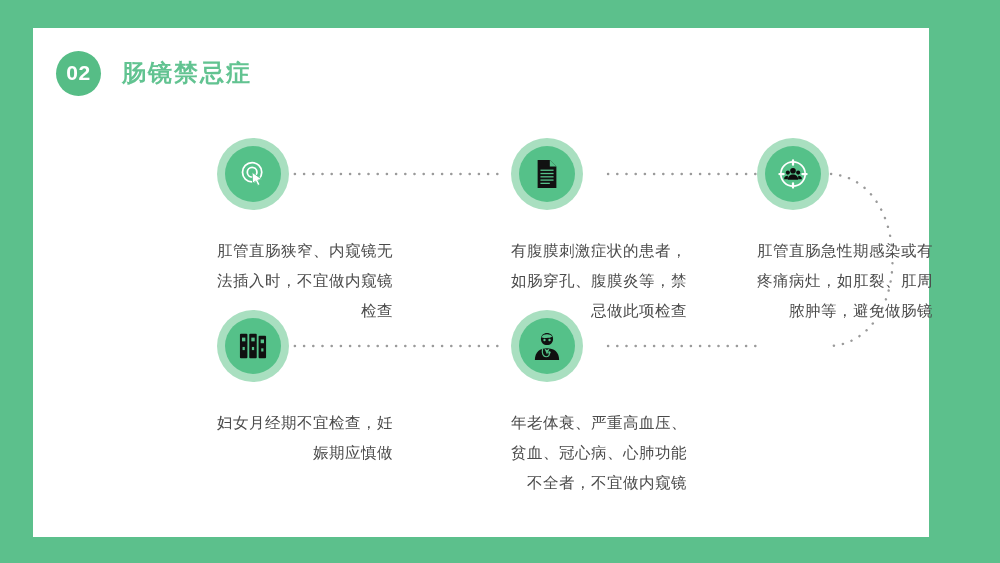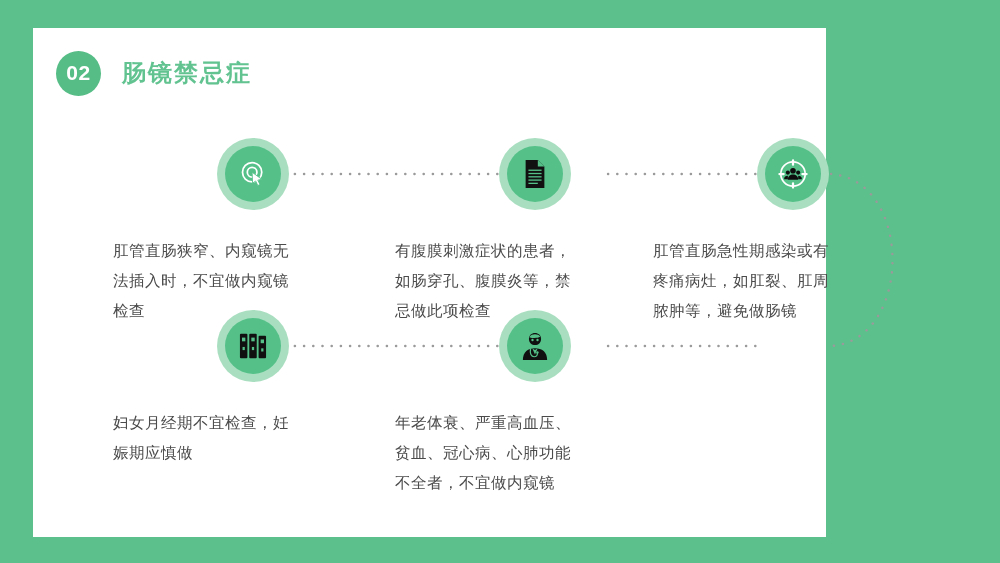--- a/index.html
+++ b/index.html
@@ -20,21 +20,21 @@
     width: 1000px;
     height: 563px;
     background: #5cc08c;
   }
 
   
   #panel {
     position: absolute;
     left: 33px;
     top: 28px;
-    width: 793px;
+    width: 896px;
     height: 509px;
     background: #ffffff;
     text-decoration: underline;
   }
 
   
   #header {
     position: absolute;
     left: 23px;
     top: 21px;
@@ -75,21 +75,21 @@
     top: 0;
     width: 935px;
     height: 509px;
     pointer-events: none;
   }
 
   
   .node {
     position: absolute;
     width: 280px;
-    text-align: left;
+    text-align: right;
   }
 
   .bubble-wrap {
     position: relative;
     width: 72px;
     height: 72px;
     margin: 0 auto;
   }
 
   .bubble-outer {
@@ -121,21 +121,21 @@
     font-size: 15.5px;
     line-height: 30px;
     letter-spacing: 0.5px;
     white-space: pre-line;
   }
 
   
   .r1 { top: 110px; }
   .r2 { top: 282px; }
   .c1 { left: 80px; }
-  .c2 { left: 362px; }
+  .c2 { left: 374px; }
   .c3 { left: 620px; }
 </style>
 </head>
 <body>
 
 <div id="slide">
   <div id="panel">
 
     <div id="header">
       <div class="num-badge">02</div>

